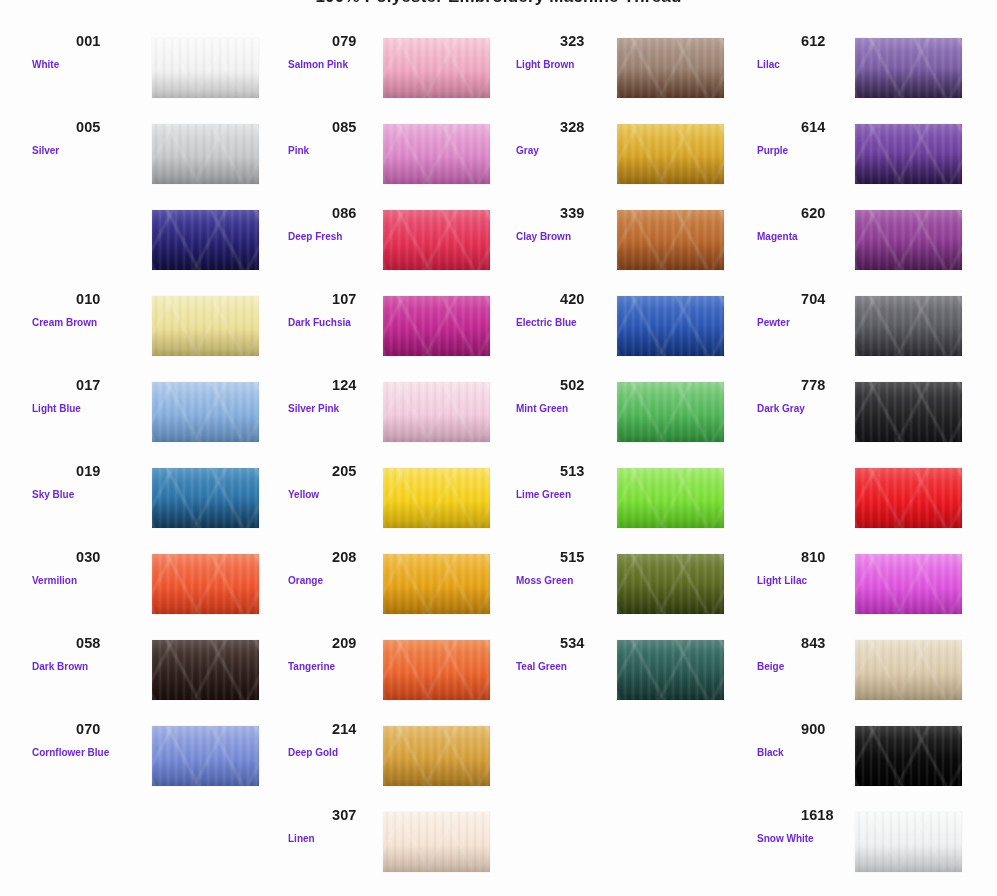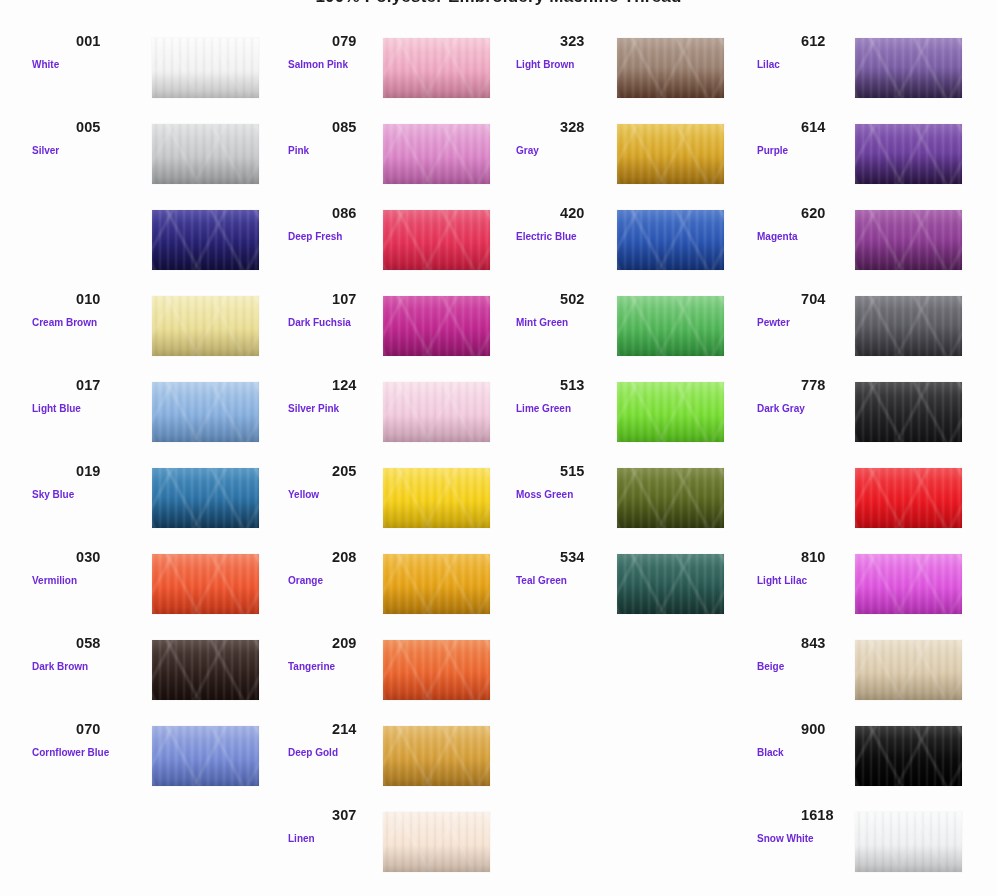--- a/index.html
+++ b/index.html
@@ -381,20 +381,32 @@
           </div>
           <div class="swatch">
             <div class="base" style="background: linear-gradient(rgb(231, 193, 69) 0%, rgb(217, 168, 42) 48%, rgb(185, 130, 21) 100%);"></div>
             <div class="strands"></div>
             <div class="cross"></div>
             <div class="shade"></div>
           </div>
         </div>
         <div class="swatch-row">
           <div class="labels">
+            <div class="code">339</div>
+            <div class="cname">Clay Brown</div>
+          </div>
+          <div class="swatch">
+            <div class="base" style="background: linear-gradient(rgb(200, 124, 59) 0%, rgb(187, 106, 47) 48%, rgb(147, 73, 29) 100%);"></div>
+            <div class="strands"></div>
+            <div class="cross"></div>
+            <div class="shade"></div>
+          </div>
+        </div>
+        <div class="swatch-row">
+          <div class="labels">
             <div class="code">420</div>
             <div class="cname">Electric Blue</div>
           </div>
           <div class="swatch">
             <div class="base" style="background: linear-gradient(rgb(58, 105, 198) 0%, rgb(44, 88, 181) 48%, rgb(23, 58, 140) 100%);"></div>
             <div class="strands"></div>
             <div class="cross"></div>
             <div class="shade"></div>
           </div>
         </div>

